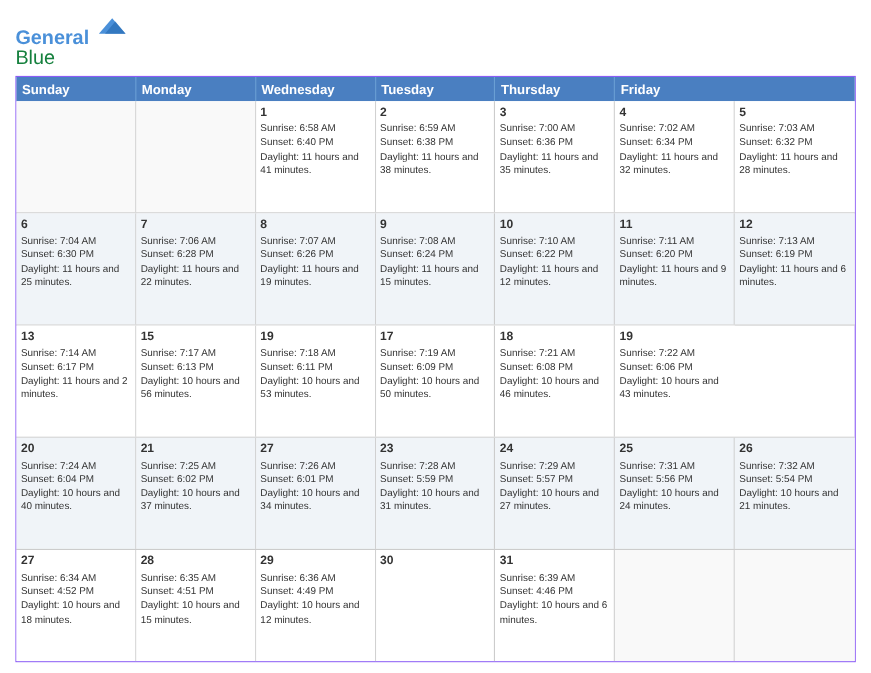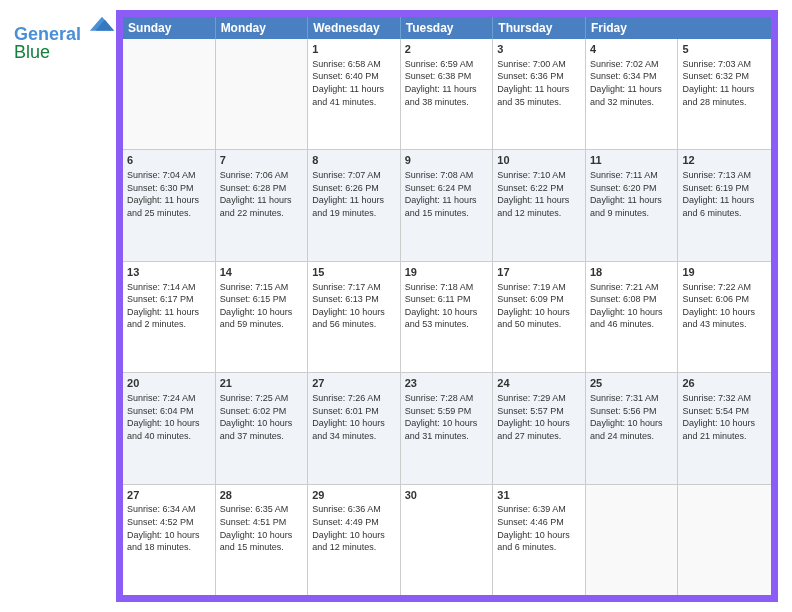--- a/index.html
+++ b/index.html
@@ -8,21 +8,21 @@
       background: #fff;
       width: 792px;
       height: 612px;
       overflow: hidden;
     }
     .page {
       width: 792px;
       height: 612px;
       padding: 10px 14px 10px 14px;
       display: flex;
-      flex-direction: row;
+      flex-direction: column;
     }
     .header {
       display: flex;
       align-items: flex-start;
       justify-content: space-between;
       margin-bottom: 6px;
     }
     .logo {
       display: flex;
       align-items: center;
@@ -54,21 +54,21 @@
     }
     .subtitle {
       font-size: 15px;
       color: #555;
       font-weight: 400;
     }
     .calendar {
       flex: 1;
       display: flex;
       flex-direction: column;
-      border: 7px solid #8b5cf6;
+      border: 1px solid #8b5cf6;
     }
     .cal-header {
       display: grid;
       grid-template-columns: repeat(7, 1fr);
       background: #4a7fc1;
     }
     .cal-header-cell {
       color: #fff;
       font-size: 12px;
       font-weight: bold;
@@ -201,24 +201,20 @@
             <span class="day-num">12</span>
             <div class="cell-text">Sunrise: 7:13 AM<br>Sunset: 6:19 PM<br>Daylight: 11 hours and 6 minutes.</div>
           </div>
         </div>
         <div class="cal-row">
           <div class="cal-cell">
             <span class="day-num">13</span>
             <div class="cell-text">Sunrise: 7:14 AM<br>Sunset: 6:17 PM<br>Daylight: 11 hours and 2 minutes.</div>
           </div>
           <div class="cal-cell">
-            <span class="day-num">14</span>
-            <div class="cell-text">Sunrise: 7:15 AM<br>Sunset: 6:15 PM<br>Daylight: 10 hours and 59 minutes.</div>
-          </div>
-          <div class="cal-cell">
             <span class="day-num">15</span>
             <div class="cell-text">Sunrise: 7:17 AM<br>Sunset: 6:13 PM<br>Daylight: 10 hours and 56 minutes.</div>
           </div>
           <div class="cal-cell">
             <span class="day-num">19</span>
             <div class="cell-text">Sunrise: 7:18 AM<br>Sunset: 6:11 PM<br>Daylight: 10 hours and 53 minutes.</div>
           </div>
           <div class="cal-cell">
             <span class="day-num">17</span>
             <div class="cell-text">Sunrise: 7:19 AM<br>Sunset: 6:09 PM<br>Daylight: 10 hours and 50 minutes.</div>

